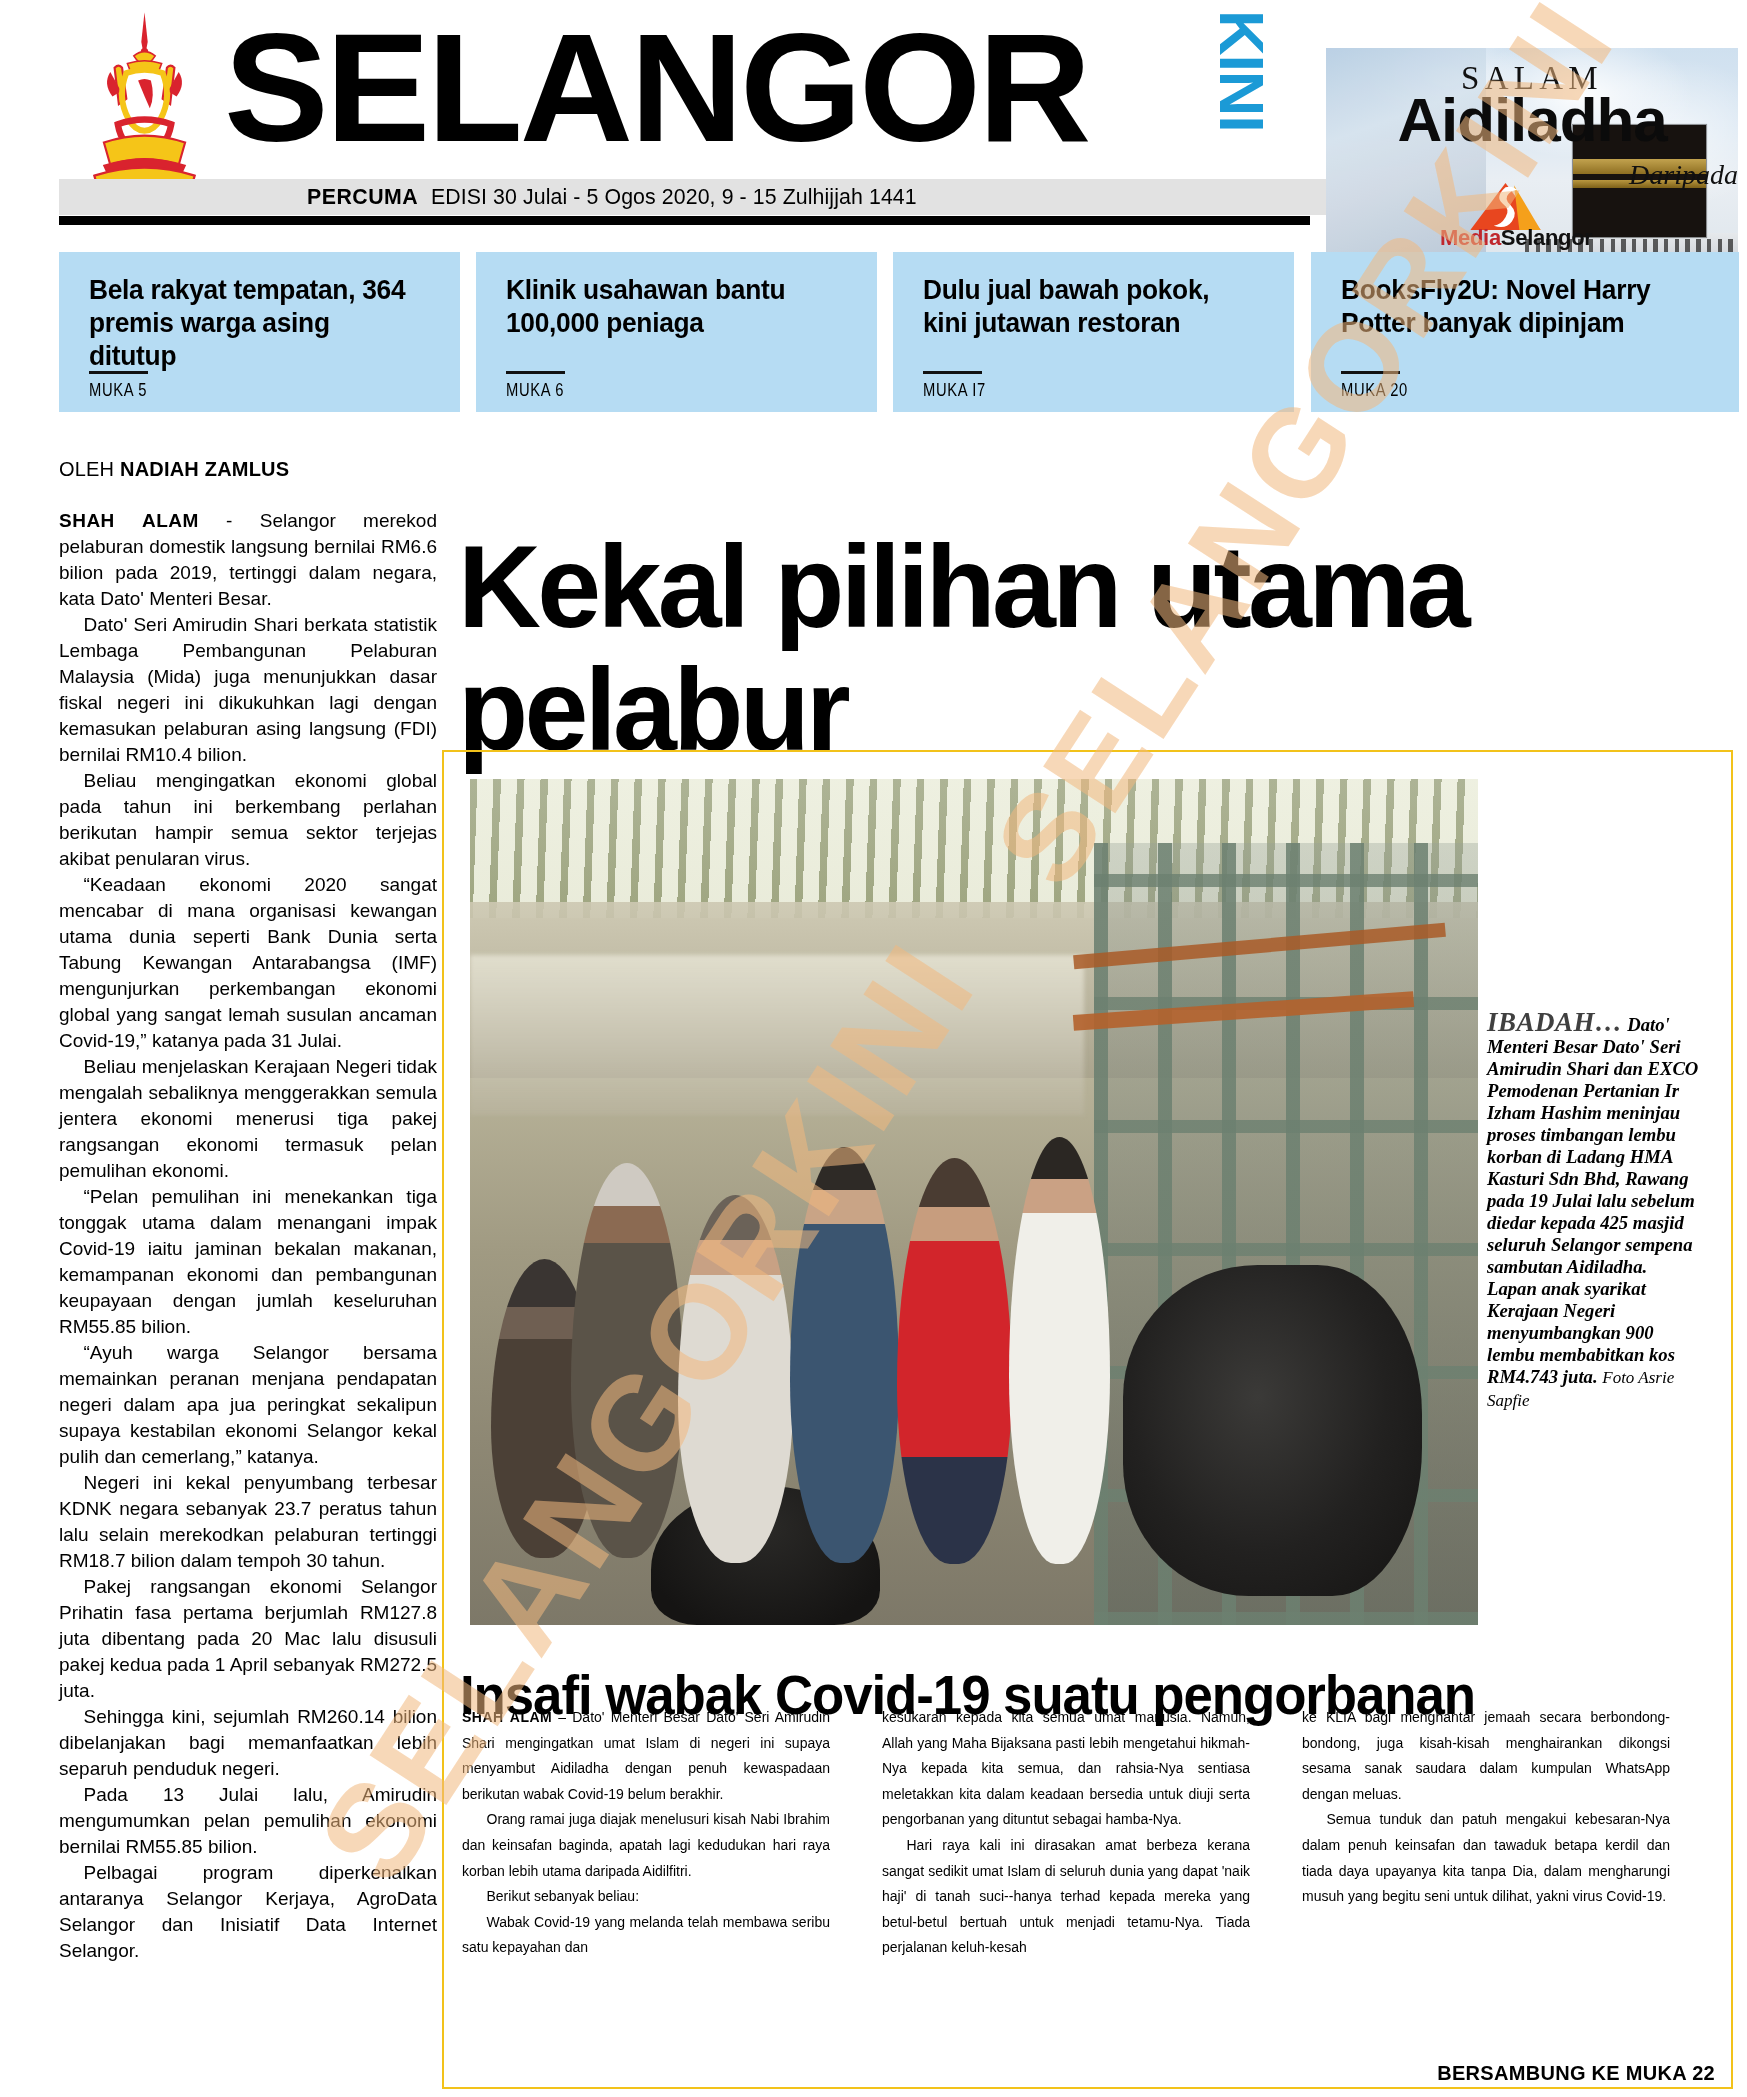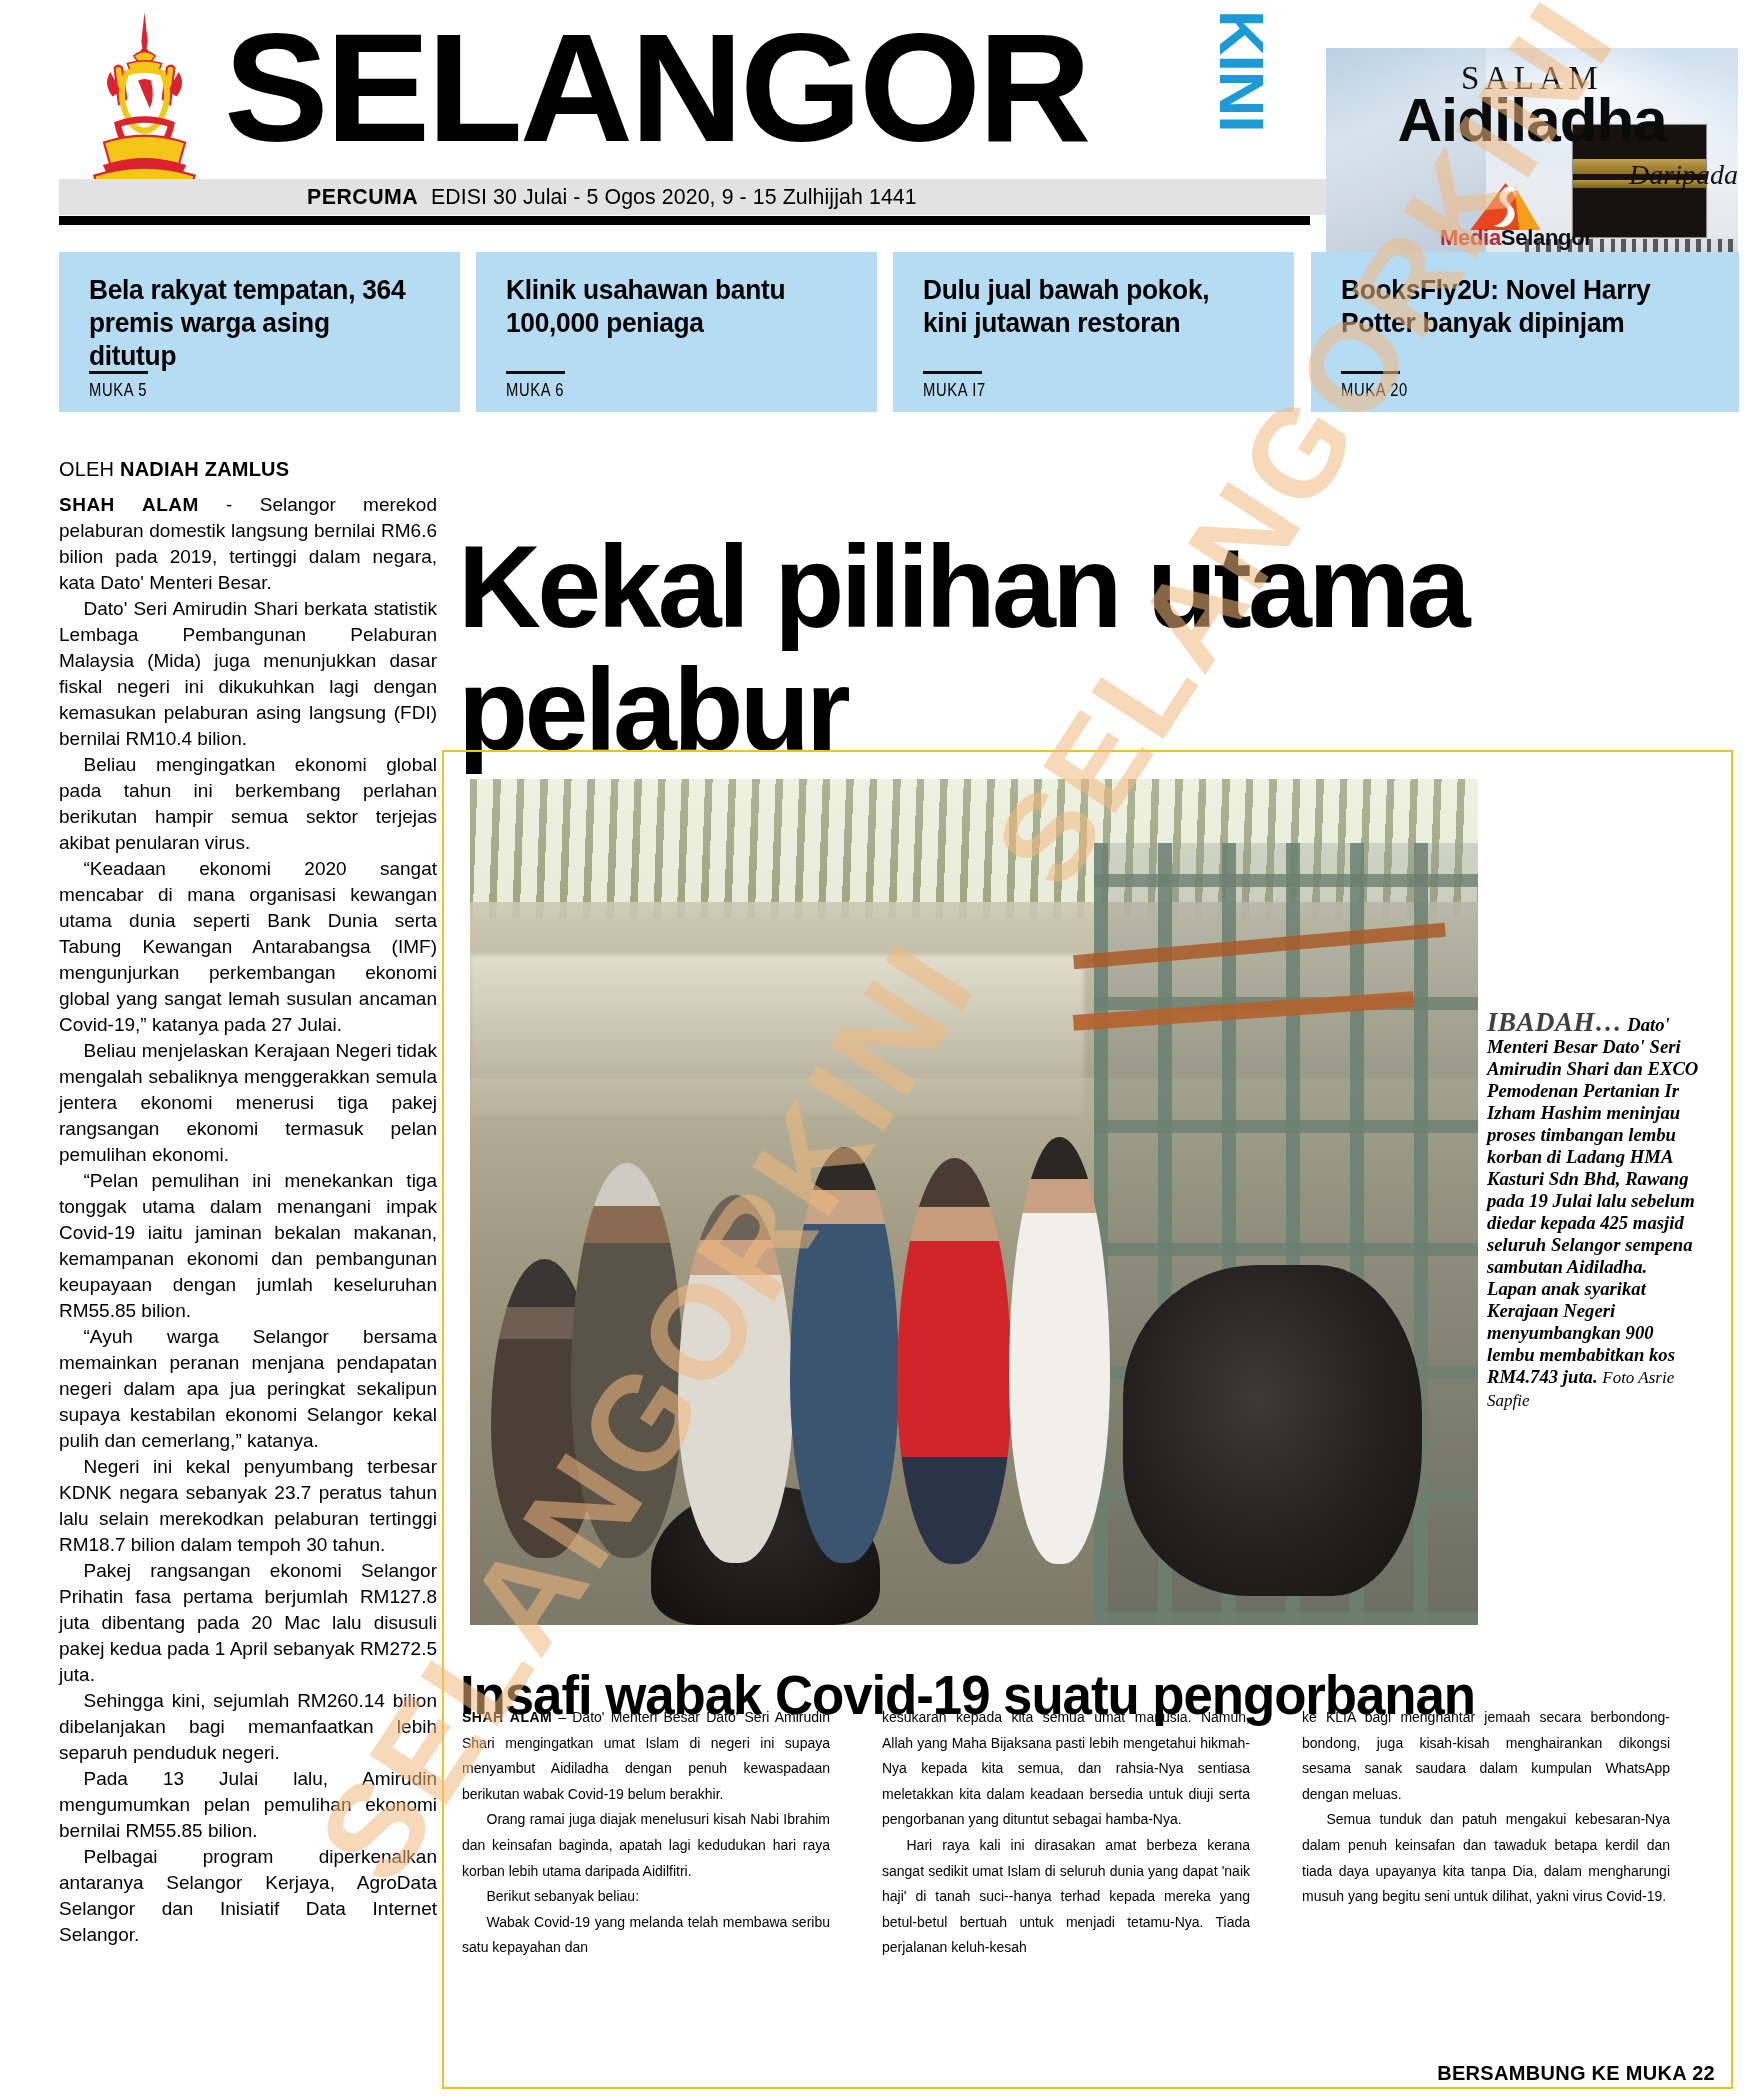--- a/index.html
+++ b/index.html
@@ -110,21 +110,21 @@
   .t1{left:417px;width:401px;}
   .t2{left:834px;width:401px;}
   .t3{left:1252px;width:428px;}
 
   
   .leftcol{
     position:absolute;left:59px;top:456px;width:378px;
     font-size:19px;line-height:26px;text-align:justify;
     hyphens:none;
   }
-  .byline{font-size:20px;letter-spacing:0.2px;margin-bottom:10px;}
+  .byline{font-size:20px;letter-spacing:0.2px;margin-bottom:26px;}
   .byline b{font-weight:700;}
   .leftcol p{margin:0;text-indent:24.5px;}
   .leftcol p.lead{text-indent:0;}
   .leftcol p.lead b{font-weight:700;letter-spacing:0.5px;}
 
   
   .headline{
     position:absolute;left:458px;top:448px;width:1281px;
     font-weight:700;font-size:116px;line-height:123px;letter-spacing:-3.7px;
     transform:scaleX(.99);transform-origin:left top;
@@ -300,21 +300,21 @@
   <h1 class="headline">Kekal pilihan utama pelabur</h1>
 
   <div class="leftcol">
     <div class="byline">
       <span>OLEH</span>
       <b>NADIAH ZAMLUS</b>
     </div>
     <p class="lead"><b>SHAH ALAM</b><span> - Selangor merekod pelaburan domestik langsung bernilai RM6.6 bilion pada 2019, tertinggi dalam negara, kata Dato' Menteri Besar.</span></p>
     <p>Dato' Seri Amirudin Shari berkata statistik Lembaga Pembangunan Pelaburan Malaysia (Mida) juga menunjukkan dasar fiskal negeri ini dikukuhkan lagi dengan kemasukan pelaburan asing langsung (FDI) bernilai RM10.4 bilion.</p>
     <p>Beliau mengingatkan ekonomi global pada tahun ini berkembang perlahan berikutan hampir semua sektor terjejas akibat penularan virus.</p>
-    <p>“Keadaan ekonomi 2020 sangat mencabar di mana organisasi kewangan utama dunia seperti Bank Dunia serta Tabung Kewangan Antarabangsa (IMF) mengunjurkan perkembangan ekonomi global yang sangat lemah susulan ancaman Covid-19,” katanya pada 27 Julai.</p>
+    <p>“Keadaan ekonomi 2020 sangat mencabar di mana organisasi kewangan utama dunia seperti Bank Dunia serta Tabung Kewangan Antarabangsa (IMF) mengunjurkan perkembangan ekonomi global yang sangat lemah susulan ancaman Covid-19,” katanya pada 31 Julai.</p>
     <p>Beliau menjelaskan Kerajaan Negeri tidak mengalah sebaliknya menggerakkan semula jentera ekonomi menerusi tiga pakej rangsangan ekonomi termasuk pelan pemulihan ekonomi.</p>
     <p>“Pelan pemulihan ini menekankan tiga tonggak utama dalam menangani impak Covid-19 iaitu jaminan bekalan makanan, kemampanan ekonomi dan pembangunan keupayaan dengan jumlah keseluruhan RM55.85 bilion.</p>
     <p>“Ayuh warga Selangor bersama memainkan peranan menjana pendapatan negeri dalam apa jua peringkat sekalipun supaya kestabilan ekonomi Selangor kekal pulih dan cemerlang,” katanya.</p>
     <p>Negeri ini kekal penyumbang terbesar KDNK negara sebanyak 23.7 peratus tahun lalu selain merekodkan pelaburan tertinggi RM18.7 bilion dalam tempoh 30 tahun.</p>
     <p>Pakej rangsangan ekonomi Selangor Prihatin fasa pertama berjumlah RM127.8 juta dibentang pada 20 Mac lalu disusuli pakej kedua pada 1 April sebanyak RM272.5 juta.</p>
     <p>Sehingga kini, sejumlah RM260.14 bilion dibelanjakan bagi memanfaatkan lebih separuh penduduk negeri.</p>
     <p>Pada 13 Julai lalu, Amirudin mengumumkan pelan pemulihan ekonomi bernilai RM55.85 bilion.</p>
     <p>Pelbagai program diperkenalkan antaranya Selangor Kerjaya, AgroData Selangor dan Inisiatif Data Internet Selangor.</p>
   </div>
 

